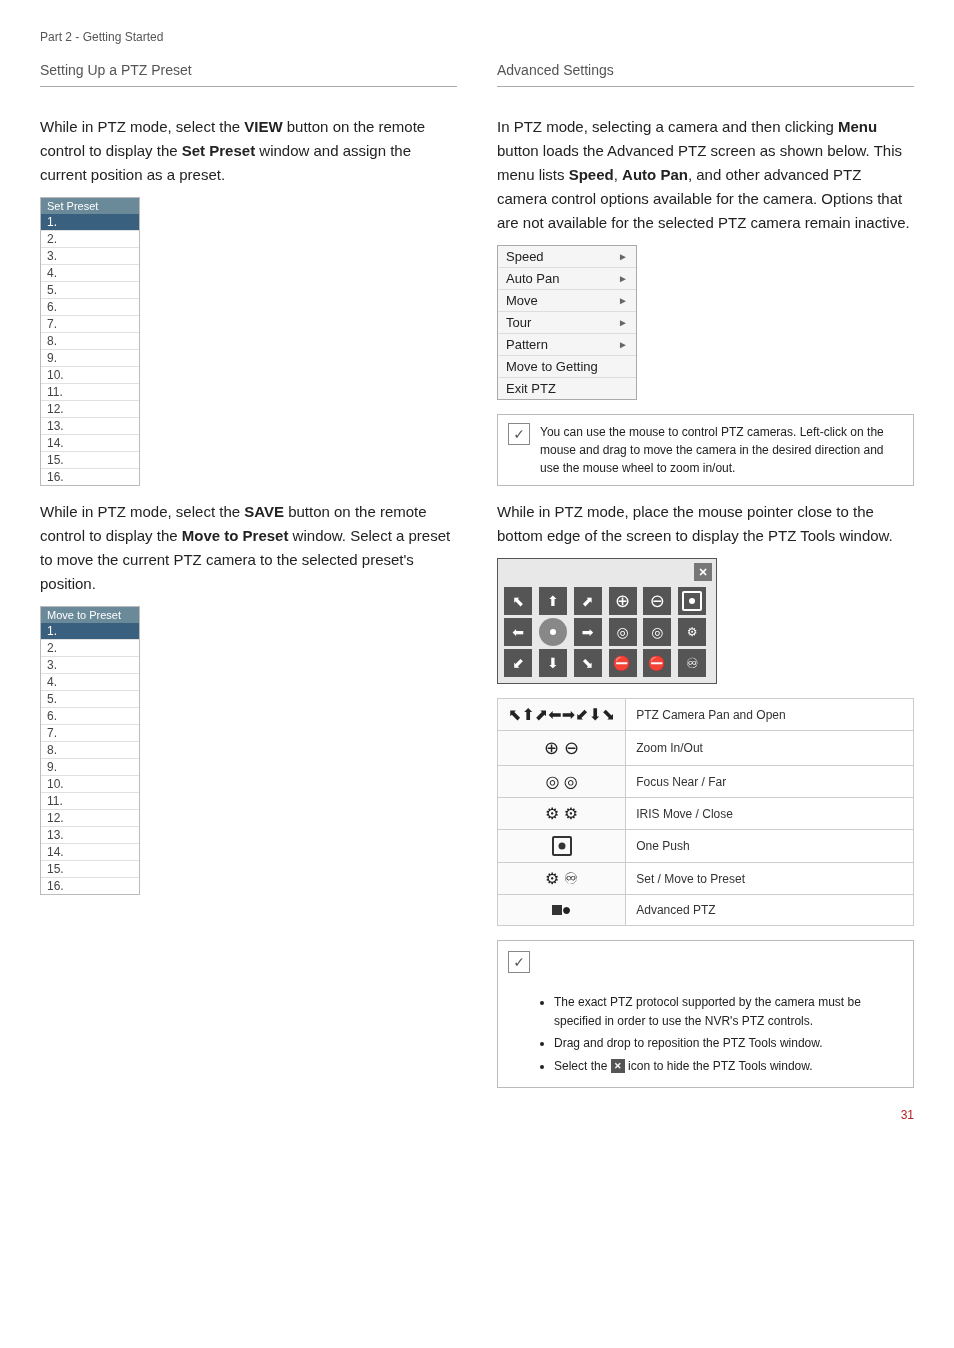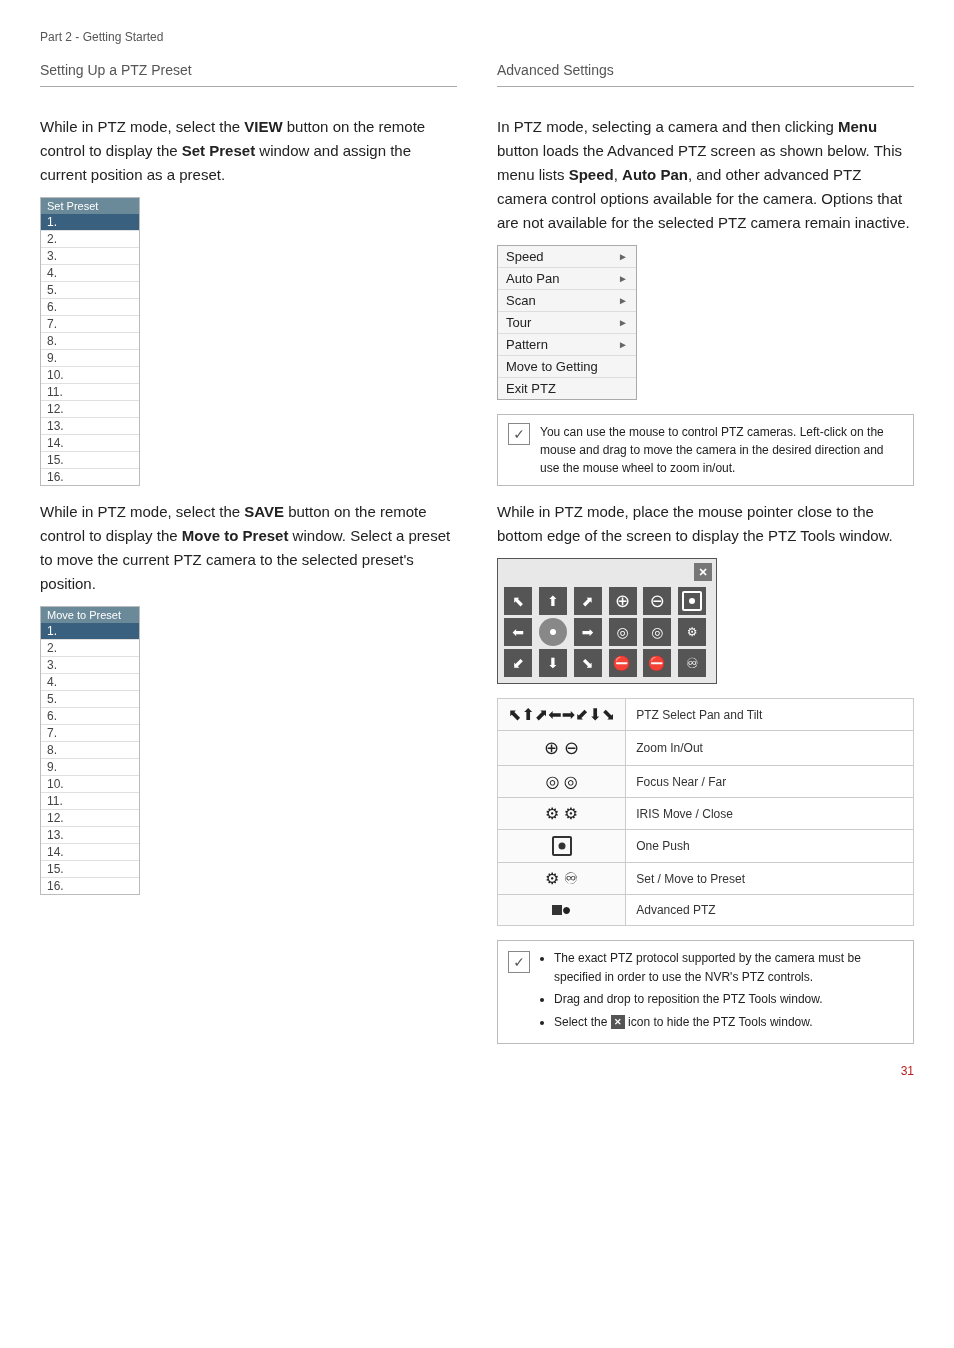--- a/index.html
+++ b/index.html
@@ -192,20 +192,21 @@
       border: 1.5px solid #888;
       display: flex;
       align-items: center;
       justify-content: center;
       font-size: 14px;
       color: #555;
       margin-top: 2px;
     }
     .bullet-note ul {
       padding-left: 14px;
+      margin-top: 44px;
     }
     .bullet-note li {
       margin-bottom: 3px;
     }
 
     .page-number {
       text-align: right;
       font-size: 12px;
       color: #b91c1c;
       margin-top: 20px;
@@ -295,21 +296,21 @@
     <div class="menu-box">
       <div class="menu-item">
         <span>Speed</span>
         <span class="arrow">►</span>
       </div>
       <div class="menu-item">
         <span>Auto Pan</span>
         <span class="arrow">►</span>
       </div>
       <div class="menu-item">
-        <span>Scan</span>
+        <span>Move</span>
         <span class="arrow">►</span>
       </div>
       <div class="menu-item">
         <span>Tour</span>
         <span class="arrow">►</span>
       </div>
       <div class="menu-item">
         <span>Pattern</span>
         <span class="arrow">►</span>
       </div>
@@ -364,21 +365,21 @@
         <div class="ptz-btn" style="font-size:14px;">♾</div>
       </div>
     </div>
 
     <table class="icon-table">
       <tbody>
           <tr>
         <td>
           ⬉⬆⬈⬅➡⬋⬇⬊
         </td>
-        <td>PTZ Select Pan and Tilt</td>
+        <td>PTZ Camera Pan and Open</td>
       </tr>
       <tr>
         <td style="font-size:18px;">⊕ ⊖</td>
         <td>Zoom In/Out</td>
       </tr>
       <tr>
         <td style="font-size:16px;">◎ ◎</td>
         <td>Focus Near / Far</td>
       </tr>
       <tr>

